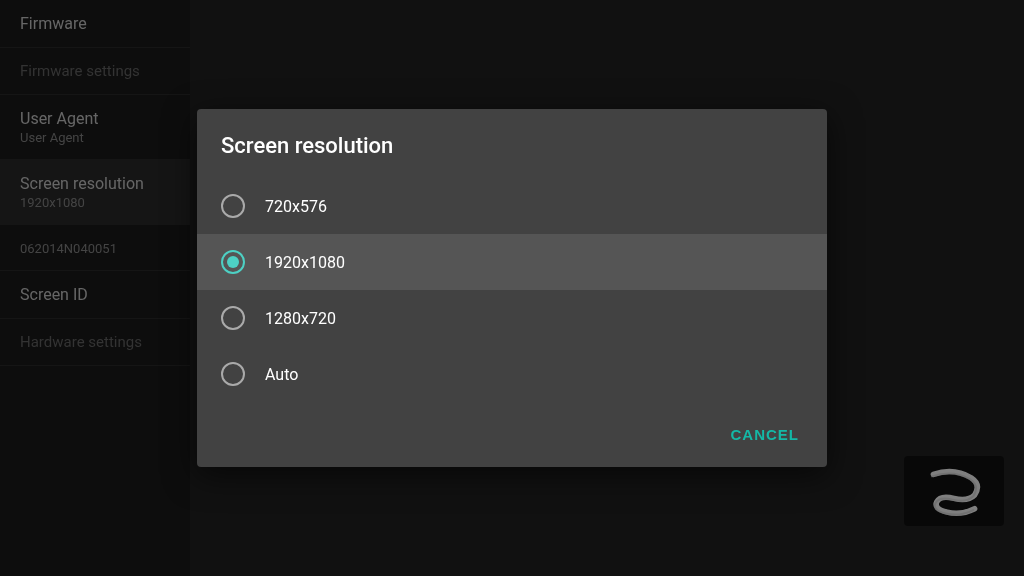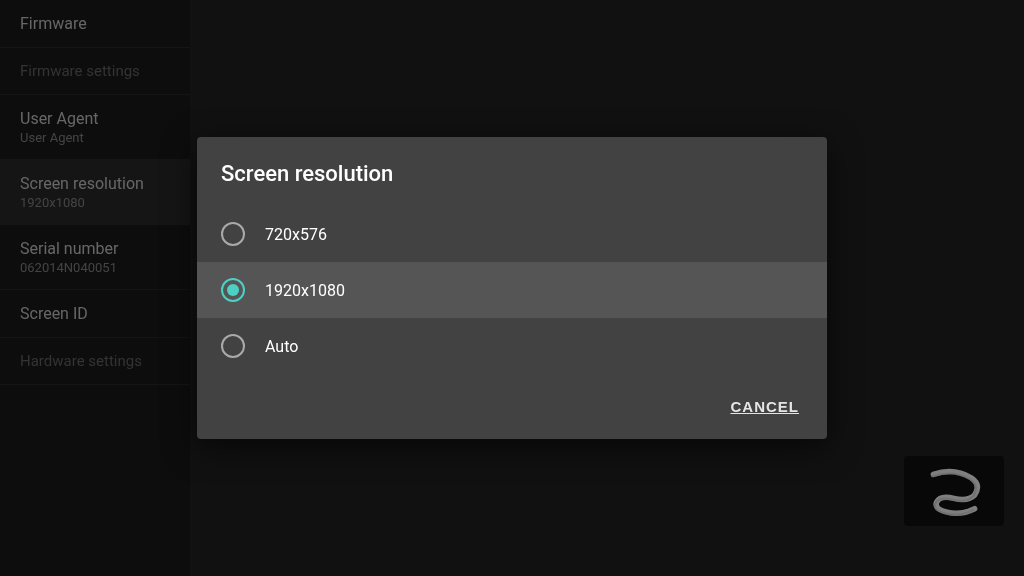--- a/index.html
+++ b/index.html
@@ -145,28 +145,27 @@
 
     .dialog-actions {
       display: flex;
       justify-content: flex-end;
       padding: 16px 24px;
     }
 
     .cancel-btn {
       background: none;
       border: none;
-      color: #e5e5e5;
+      color: #14b8a6;
       font-size: 15px;
       font-weight: 700;
       letter-spacing: 1px;
       cursor: pointer;
       padding: 8px 4px;
       text-transform: uppercase;
-      text-decoration: underline;
     }
 
     
     .main-bg {
       position: absolute;
       top: 0;
       left: 190px;
       right: 0;
       bottom: 0;
       background-color: #222222;
@@ -185,21 +184,20 @@
     </div>
     <div class="sidebar-item">
       <div class="label">User Agent</div>
       <div class="sub-label">User Agent</div>
     </div>
     <div class="sidebar-item active">
       <div class="label">Screen resolution</div>
       <div class="sub-label">1920x1080</div>
     </div>
     <div class="sidebar-item">
-      <div class="label">Serial number</div>
       <div class="sub-label">062014N040051</div>
     </div>
     <div class="sidebar-item">
       <div class="label">Screen ID</div>
     </div>
     <div class="sidebar-item section-header">
       <div class="label">Hardware settings</div>
     </div>
   </div>
 
@@ -221,19 +219,23 @@
   <div class="radio-option">
         <div class="radio-circle"></div>
         <span class="radio-label">720x576</span>
       </div>
       <div class="radio-option selected">
         <div class="radio-circle checked"></div>
         <span class="radio-label">1920x1080</span>
       </div>
       <div class="radio-option">
         <div class="radio-circle"></div>
+        <span class="radio-label">1280x720</span>
+      </div>
+      <div class="radio-option">
+        <div class="radio-circle"></div>
         <span class="radio-label">Auto</span>
       </div>
     </div>
   <div class="dialog-actions">
     <button class="cancel-btn">CANCEL</button>
   </div>
 </div>
 
 </body></html>

